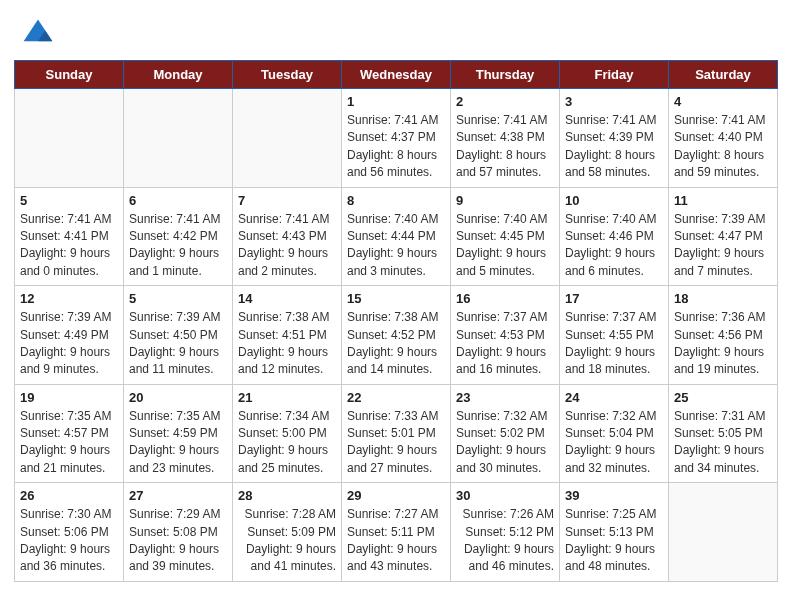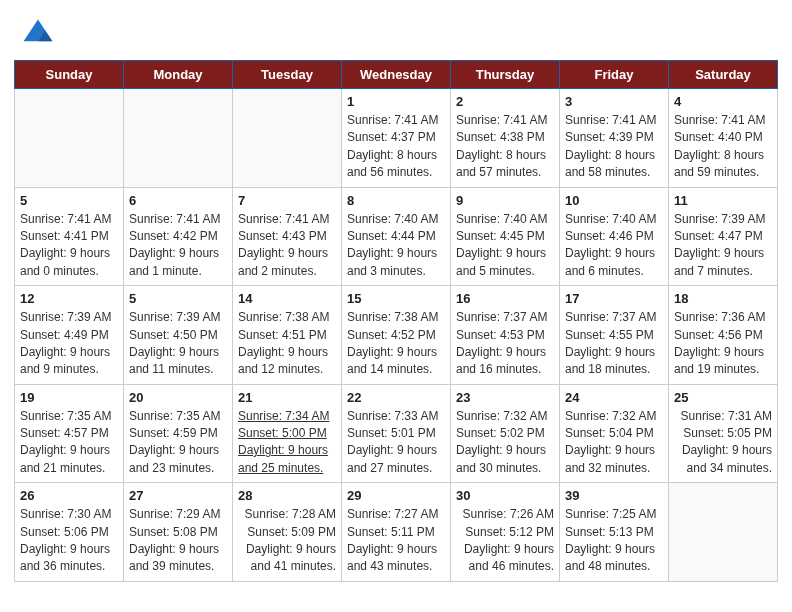--- a/index.html
+++ b/index.html
@@ -269,21 +269,21 @@
         </td>
         <td>
           <div class="day-number">20</div>
           <div class="day-info" style="white-space: pre-line;">Sunrise: 7:35 AM
 Sunset: 4:59 PM
 Daylight: 9 hours
 and 23 minutes.</div>
         </td>
         <td>
           <div class="day-number">21</div>
-          <div class="day-info" style="white-space: pre-line; text-decoration: underline;">Sunrise: 7:34 AM
+          <div class="day-info" style="white-space: pre-line;">Sunrise: 7:34 AM
 Sunset: 5:00 PM
 Daylight: 9 hours
 and 25 minutes.</div>
         </td>
         <td>
           <div class="day-number">22</div>
           <div class="day-info" style="white-space: pre-line;">Sunrise: 7:33 AM
 Sunset: 5:01 PM
 Daylight: 9 hours
 and 27 minutes.</div>
@@ -297,21 +297,21 @@
         </td>
         <td>
           <div class="day-number">24</div>
           <div class="day-info" style="white-space: pre-line;">Sunrise: 7:32 AM
 Sunset: 5:04 PM
 Daylight: 9 hours
 and 32 minutes.</div>
         </td>
         <td>
           <div class="day-number">25</div>
-          <div class="day-info" style="white-space: pre-line; text-align: right;">Sunrise: 7:31 AM
+          <div class="day-info" style="white-space: pre-line;">Sunrise: 7:31 AM
 Sunset: 5:05 PM
 Daylight: 9 hours
 and 34 minutes.</div>
         </td>
       </tr>
       <tr>
         <td>
           <div class="day-number">26</div>
           <div class="day-info" style="white-space: pre-line;">Sunrise: 7:30 AM
 Sunset: 5:06 PM

